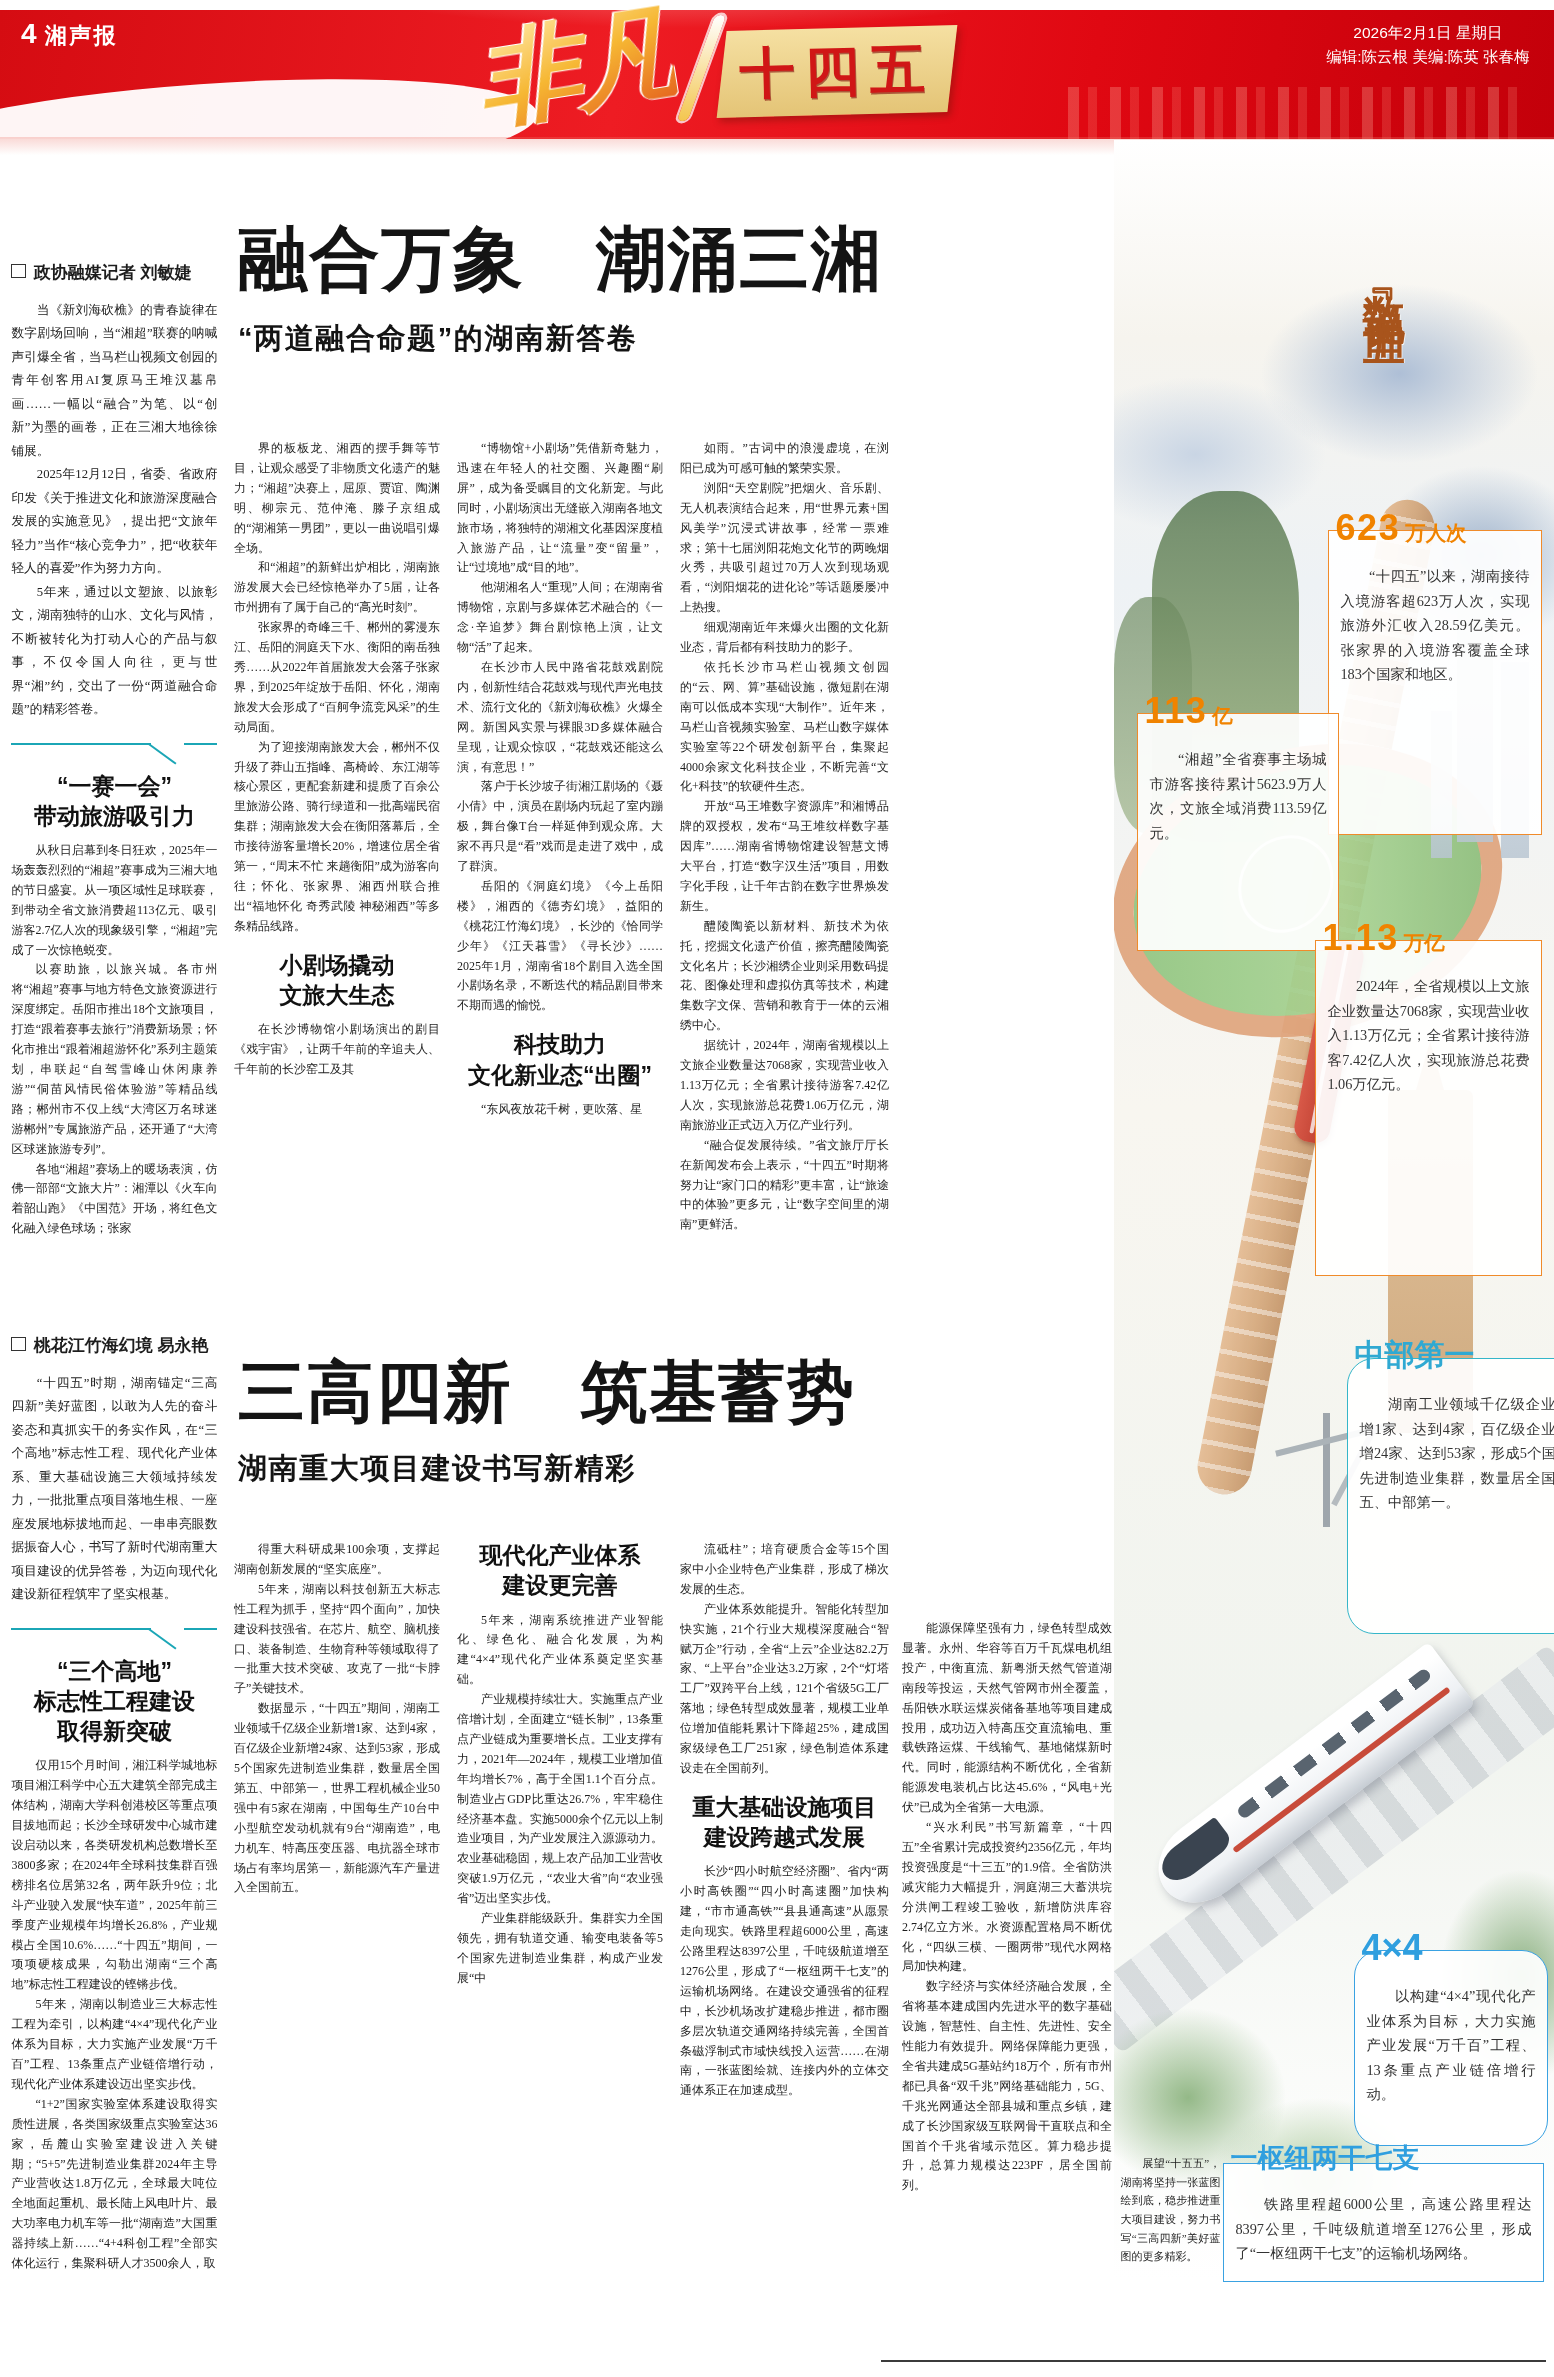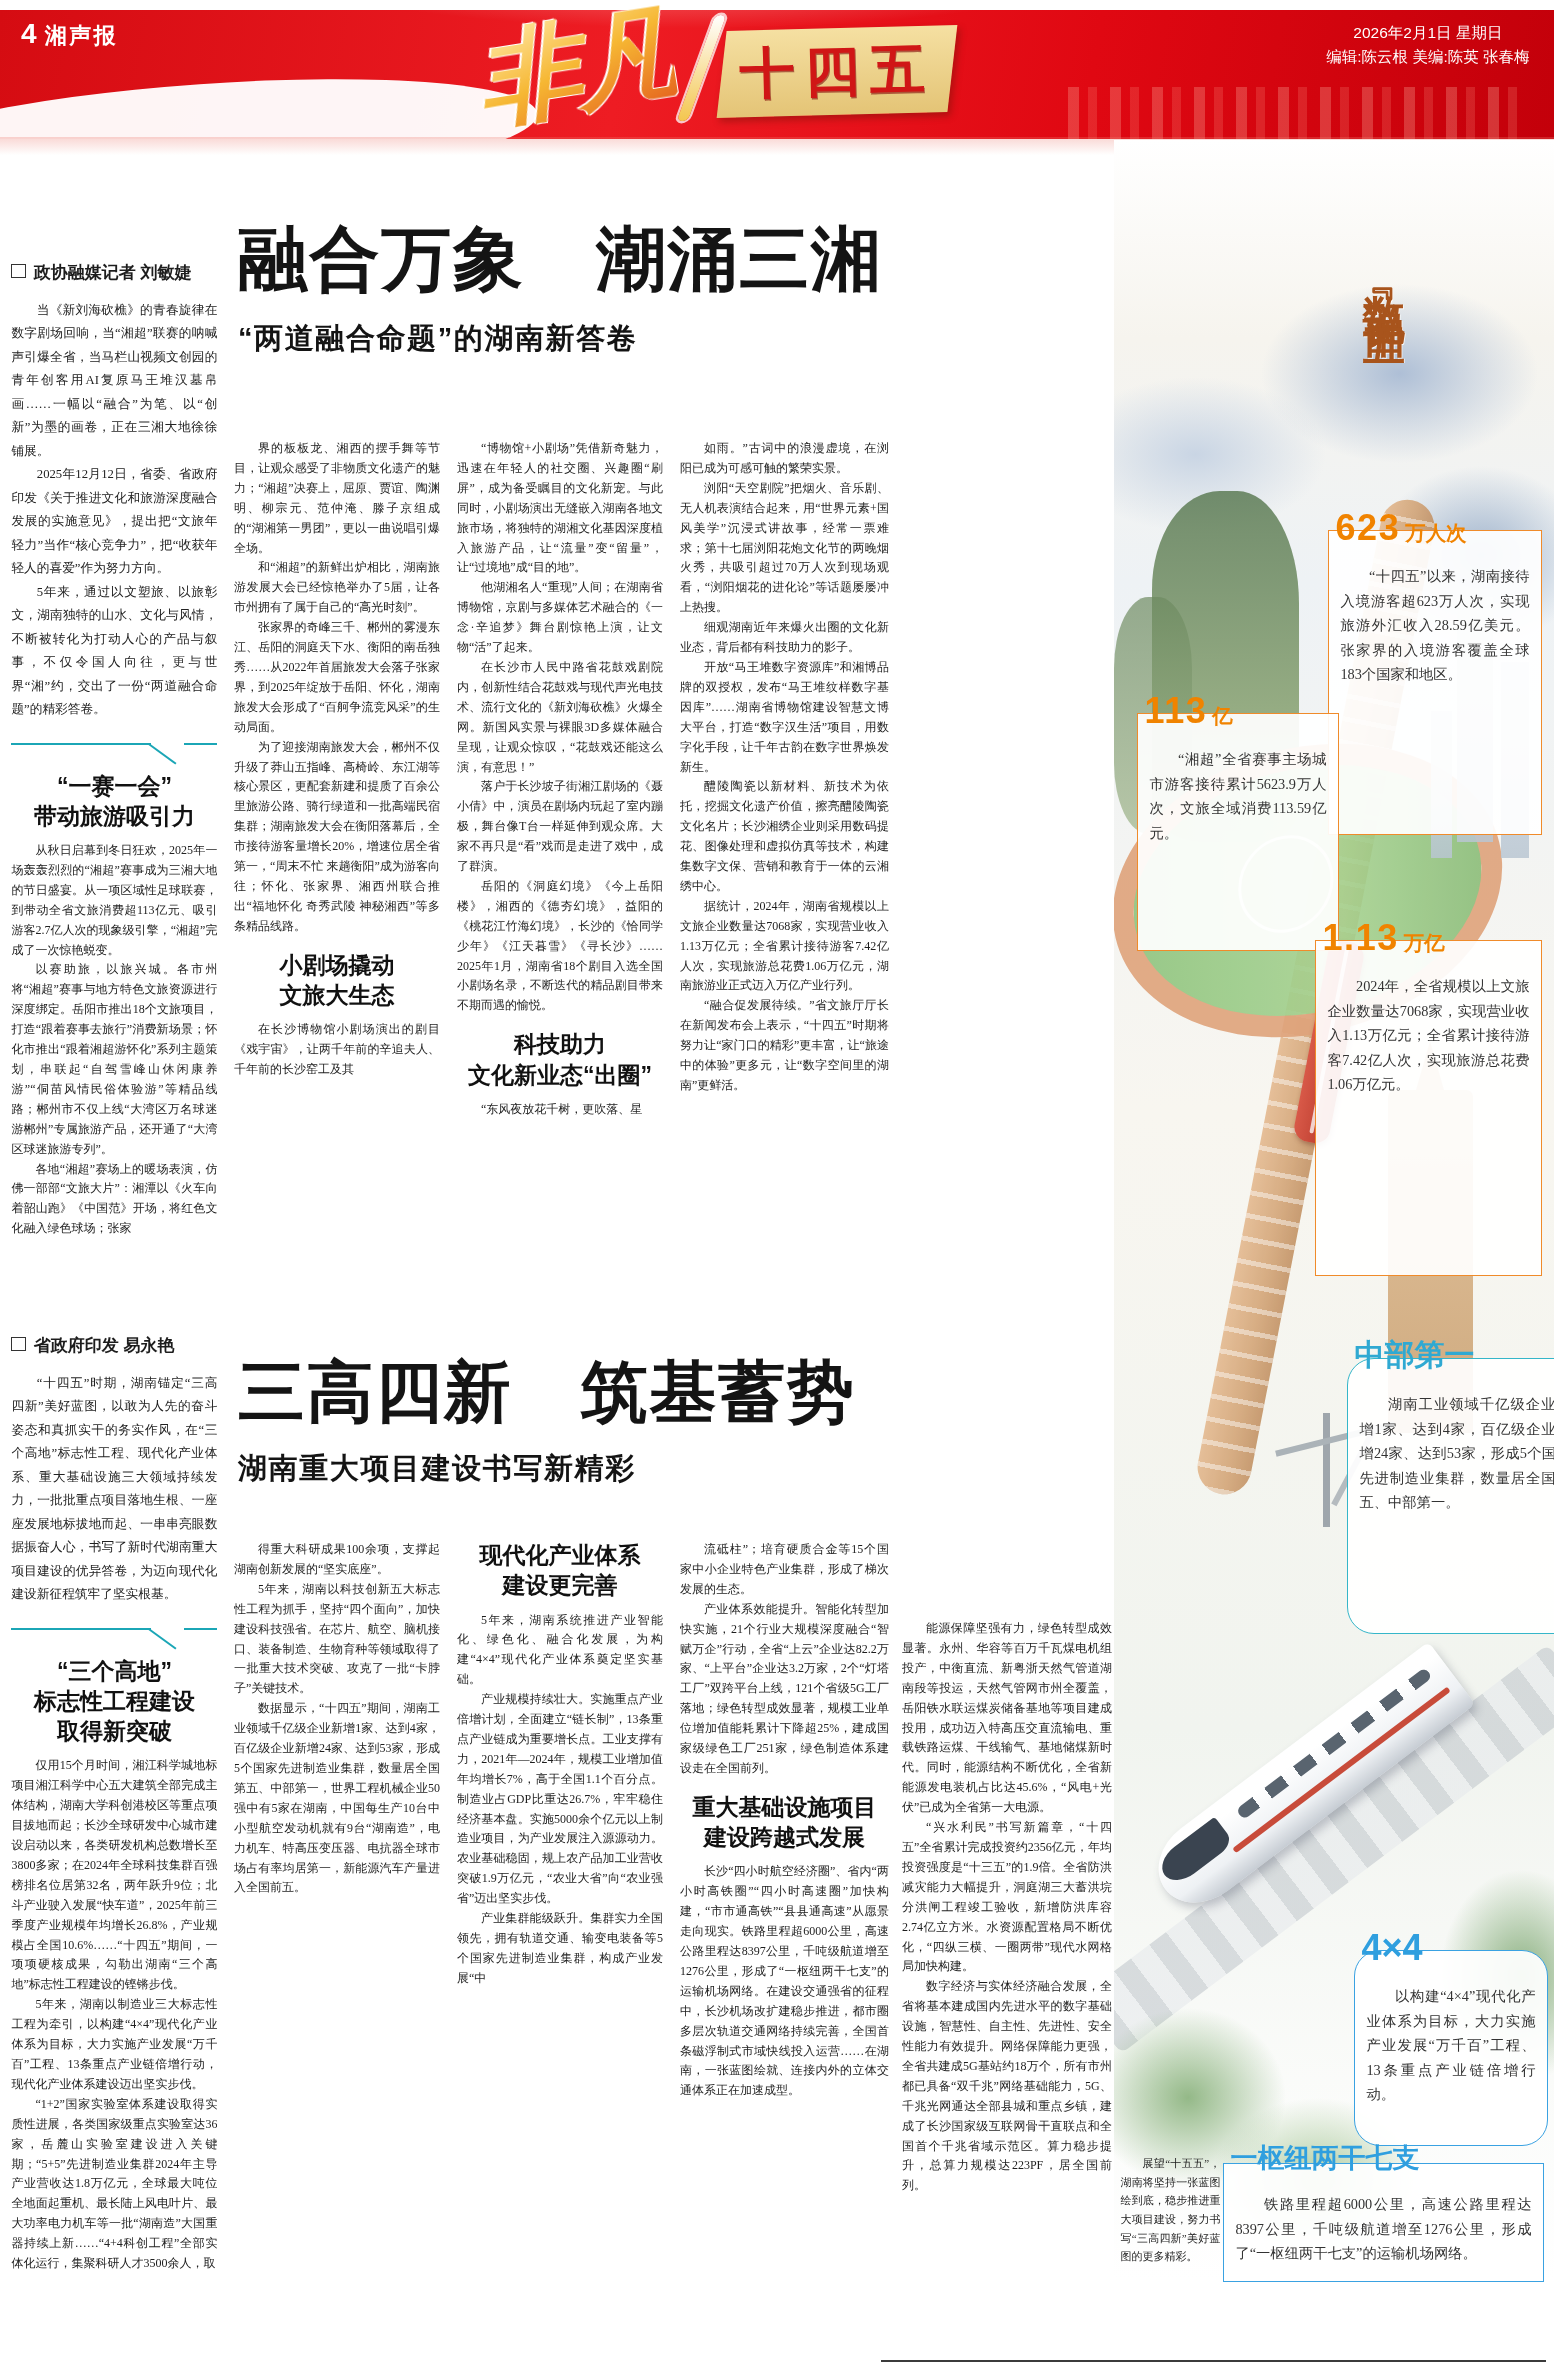--- a/index.html
+++ b/index.html
@@ -186,34 +186,35 @@
     <div>科技助力</div>
     <div>文化新业态“出圈”</div>
   </div>
   <p>“东风夜放花千树，更吹落、星</p>
 </div>
 
 <div class="col" style="left:680px;top:439px;height:868px;width:209px;">
   <p>如雨。”古词中的浪漫虚境，在浏阳已成为可感可触的繁荣实景。</p>
   <p>浏阳“天空剧院”把烟火、音乐剧、无人机表演结合起来，用“世界元素+国风美学”沉浸式讲故事，经常一票难求；第十七届浏阳花炮文化节的两晚烟火秀，共吸引超过70万人次到现场观看，“浏阳烟花的进化论”等话题屡屡冲上热搜。</p>
   <p>细观湖南近年来爆火出圈的文化新业态，背后都有科技助力的影子。</p>
+  <p>依托长沙市马栏山视频文创园的“云、网、算”基础设施，微短剧在湖南可以低成本实现“大制作”。近年来，马栏山音视频实验室、马栏山数字媒体实验室等22个研发创新平台，集聚起4000余家文化科技企业，不断完善“文化+科技”的软硬件生态。</p>
   <p>开放“马王堆数字资源库”和湘博品牌的双授权，发布“马王堆纹样数字基因库”……湖南省博物馆建设智慧文博大平台，打造“数字汉生活”项目，用数字化手段，让千年古韵在数字世界焕发新生。</p>
   <p>醴陵陶瓷以新材料、新技术为依托，挖掘文化遗产价值，擦亮醴陵陶瓷文化名片；长沙湘绣企业则采用数码提花、图像处理和虚拟仿真等技术，构建集数字文保、营销和教育于一体的云湘绣中心。</p>
   <p>据统计，2024年，湖南省规模以上文旅企业数量达7068家，实现营业收入1.13万亿元；全省累计接待游客7.42亿人次，实现旅游总花费1.06万亿元，湖南旅游业正式迈入万亿产业行列。</p>
   <p>“融合促发展待续。”省文旅厅厅长在新闻发布会上表示，“十四五”时期将努力让“家门口的精彩”更丰富，让“旅途中的体验”更多元，让“数字空间里的湖南”更鲜活。</p>
 </div>
 
 <div class="headline" style="left:238px;top:1356px;width:666px;">
   <div class="main" style="font-size:67px;">三高四新　筑基蓄势</div>
   <div class="sub">湖南重大项目建设书写新精彩</div>
 </div>
 
 <div class="col intro" style="left:11.4px;top:1332px;height:1033px;">
   <div class="byline">
-    <span class="sq"></span><span>省政府印发 易永艳</span>
+    <span class="sq"></span><span>桃花江竹海幻境 易永艳</span>
   </div>
   <p>“十四五”时期，湖南锚定“三高四新”美好蓝图，以敢为人先的奋斗姿态和真抓实干的务实作风，在“三个高地”标志性工程、现代化产业体系、重大基础设施三大领域持续发力，一批批重点项目落地生根、一座座发展地标拔地而起、一串串亮眼数据振奋人心，书写了新时代湖南重大项目建设的优异答卷，为迈向现代化建设新征程筑牢了坚实根基。</p>
   <div class="tdiv">
       <span class="l1"></span>
       <span class="nd"></span>
       <span class="l2"></span>
     </div>
   <div class="sechead">
     <div>“三个高地”</div>
     <div>标志性工程建设</div>

